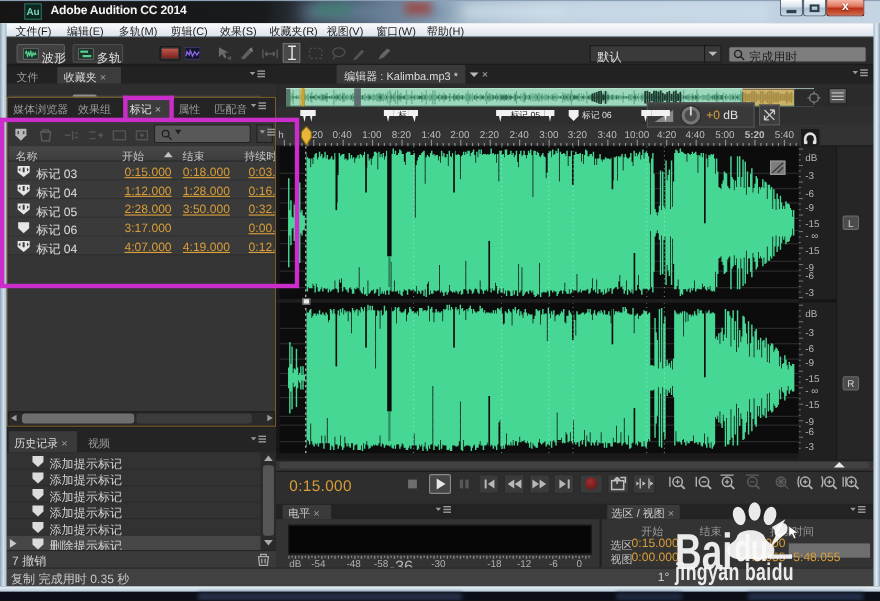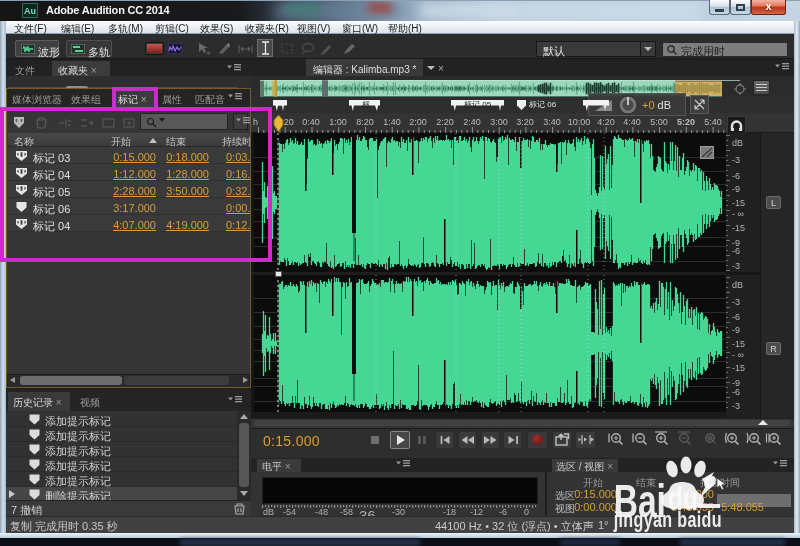--- a/index.html
+++ b/index.html
@@ -836,21 +836,20 @@
 <div class="abs" style="left:717px;top:494px;width:74px;height:13px;background:#6e6e6e;"></div>
 <svg class="abs" style="left:715px;top:477px;z-index:11;" width="13" height="14">
       <path d="M2 1 L2 11 L4.8 8.6 L6.8 13 L8.8 12 L6.8 7.8 L11 7.8 Z" fill="#fff" stroke="#333" stroke-width="0.8"></path>
     </svg>
 <div class="abs t10" style="left:555px;top:502px;color:#c2c2c2;">视图</div>
 <div class="abs otxt" style="left:617px;top:501px;transform:translateX(-100%);">0:00.000</div>
 <div class="abs otxt" style="left:714px;top:501px;transform:translateX(-100%);">5:48.055</div>
 <div class="abs otxt" style="left:764px;top:501px;transform:translateX(-100%);">5:48.055</div>
 <div class="abs" style="left:6px;top:516px;width:788px;height:17px;background:#414141;border-top:1px solid #292929;"></div>
 <div class="abs txt" style="left:10px;top:519px;color:#cacaca;">复制 完成用时 0.35 秒</div>
-<div class="abs txt" style="left:435px;top:519px;color:#cacaca;">44100 Hz • 32 位 (浮点)  • 立体声</div>
 <div class="abs txt" style="left:598px;top:519px;color:#cacaca;">1°</div>
 <div class="abs" style="left:0;top:21px;width:6px;height:512px;background:linear-gradient(90deg,#8fa3b5,#d2e0ea 50%,#a9bccd);"></div>
 <div class="abs" style="left:794px;top:21px;width:6px;height:512px;background:linear-gradient(90deg,#a9bccd,#e2ecf4 50%,#8fa3b5);"></div>
 <div class="abs" style="left:0;top:533px;width:800px;height:5px;background:linear-gradient(180deg,#eef5fa,#b5c8d8);"></div>
 <div class="abs" style="left:0;top:538px;width:800px;height:8px;background:#0b0e17;"></div>
 <div class="abs" style="left:180px;top:539px;width:240px;height:7px;background:#263148;filter:blur(2px);"></div>
 <div class="abs" style="left:560px;top:539px;width:60px;height:7px;background:#1e2940;filter:blur(2px);"></div>
 <div class="abs" style="left:680px;top:539px;width:105px;height:7px;background:#23304a;filter:blur(2px);"></div>
 <div class="abs" style="left:112px;top:87px;width:46px;height:24px;border:4px solid #cb2dcb;border-bottom:none;z-index:9;"></div>
 <div class="abs" style="left:0px;top:107px;width:272px;height:155px;border:4px solid #cb2dcb;z-index:9;"></div>

